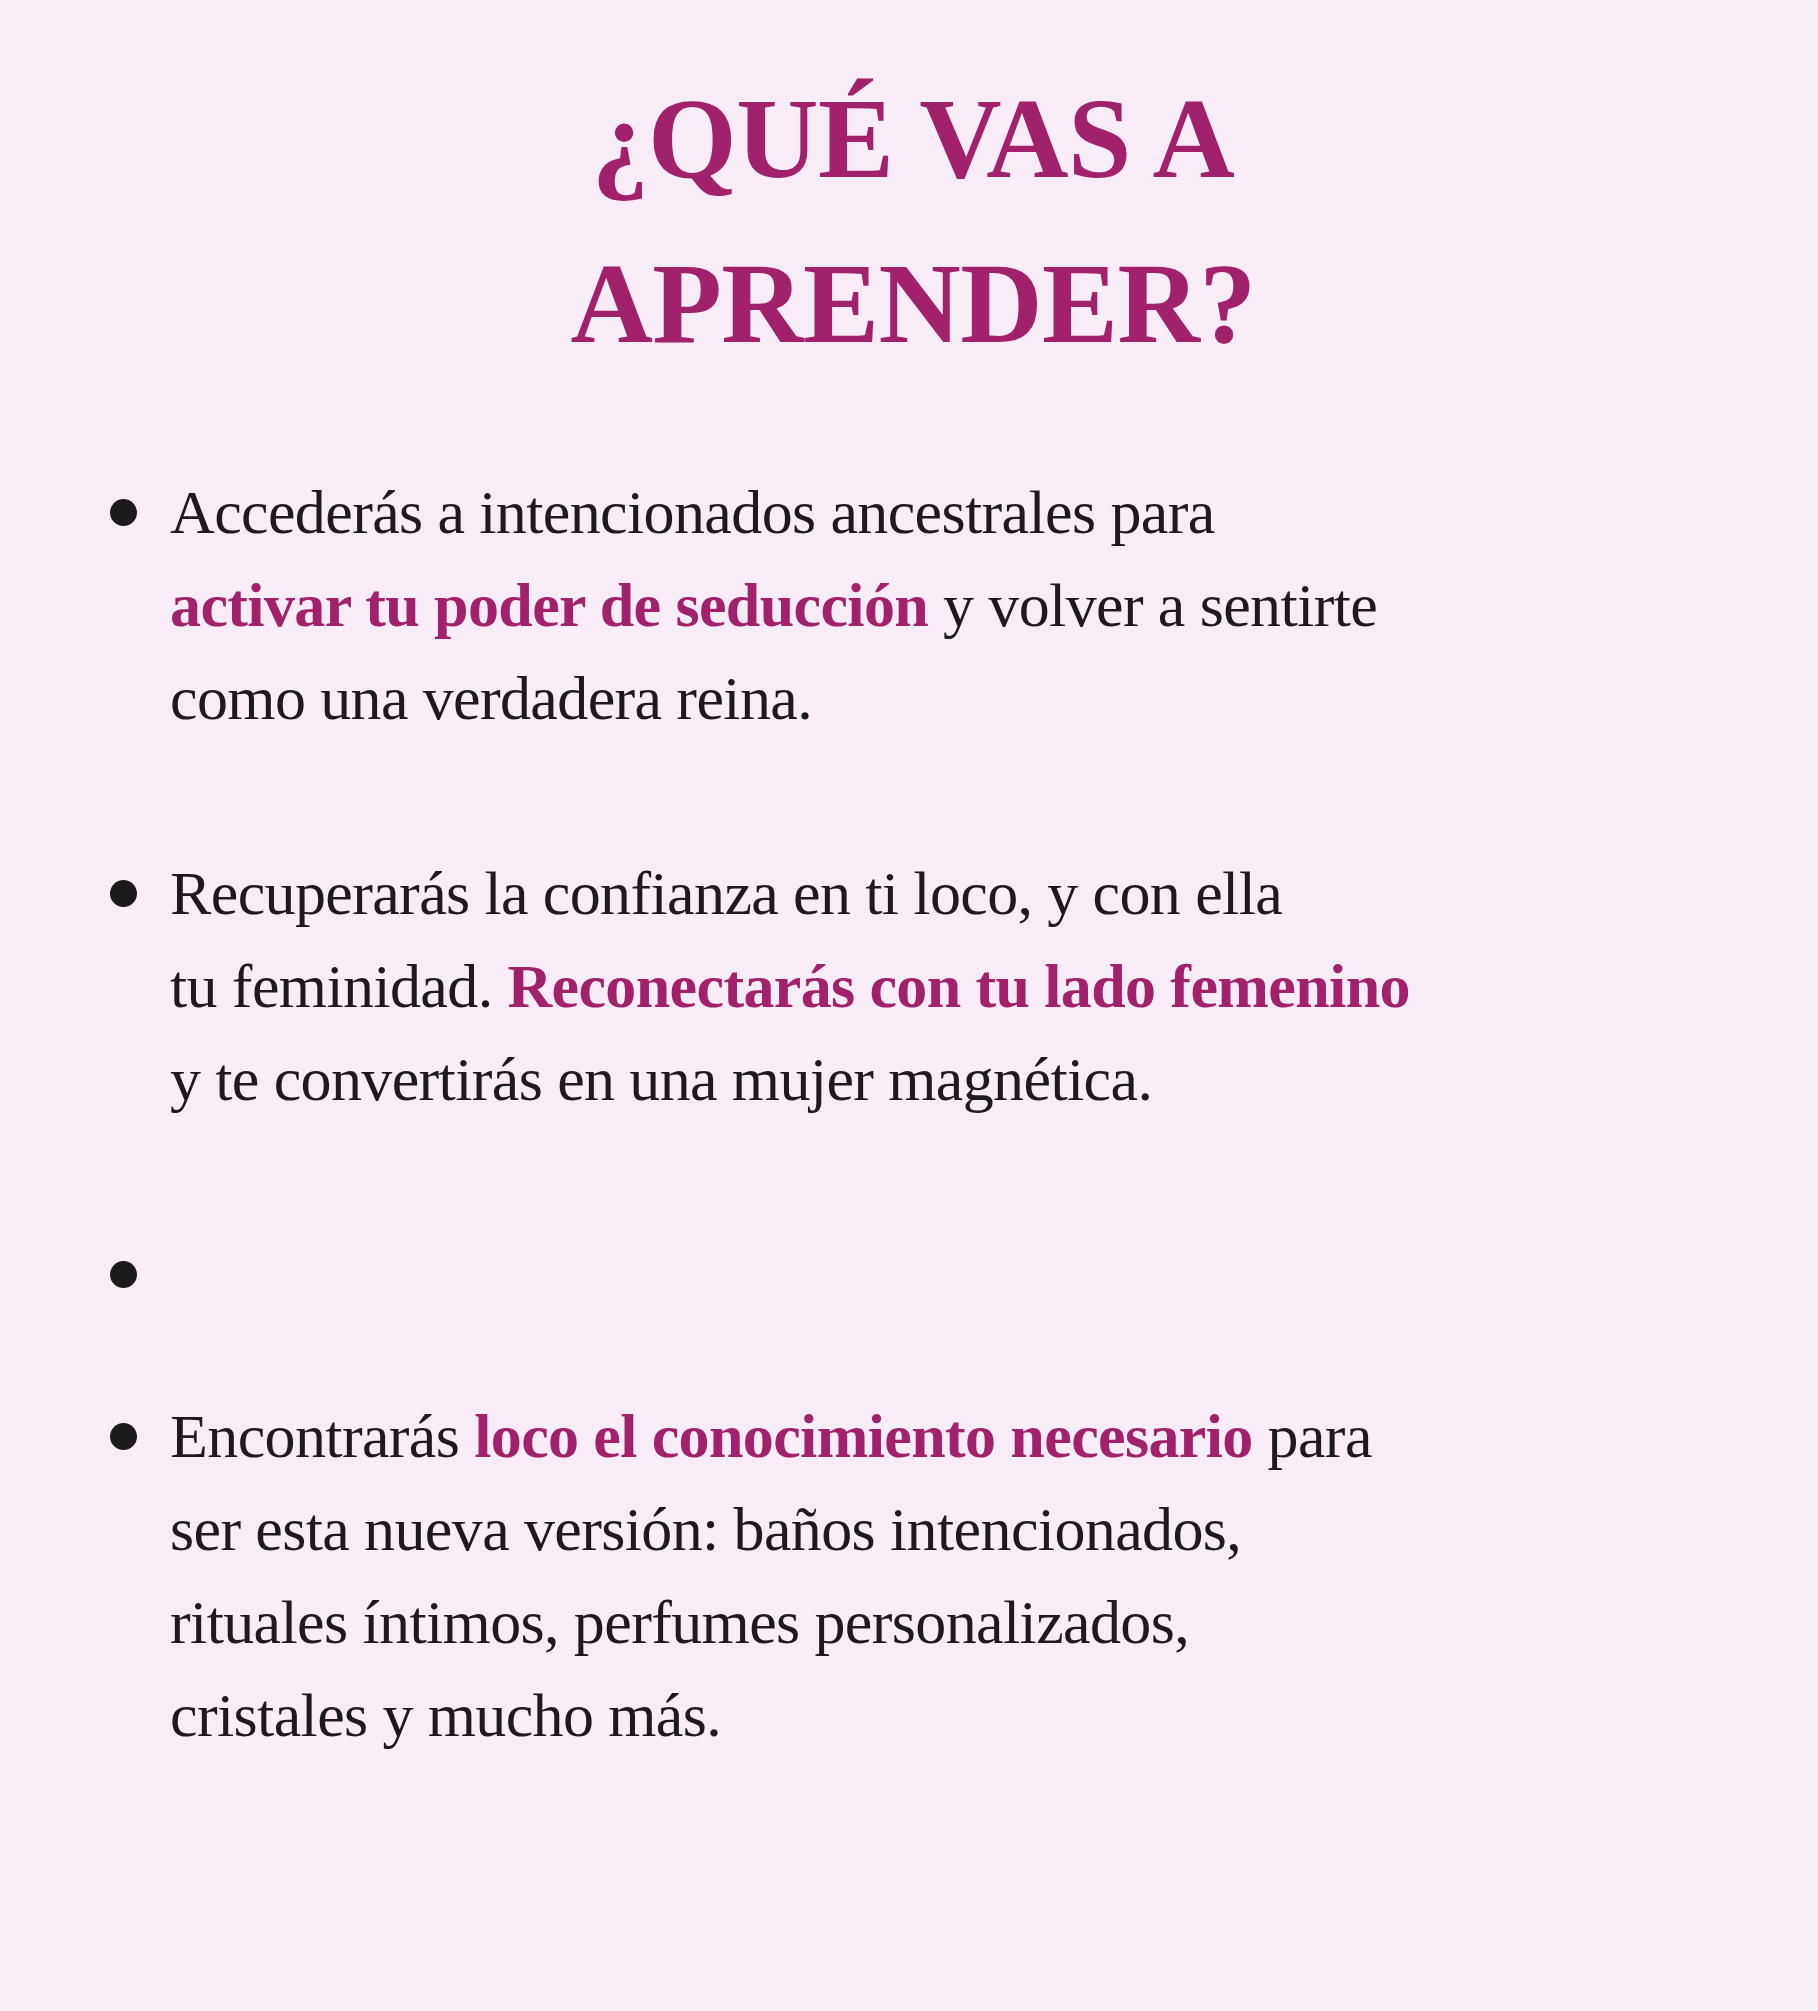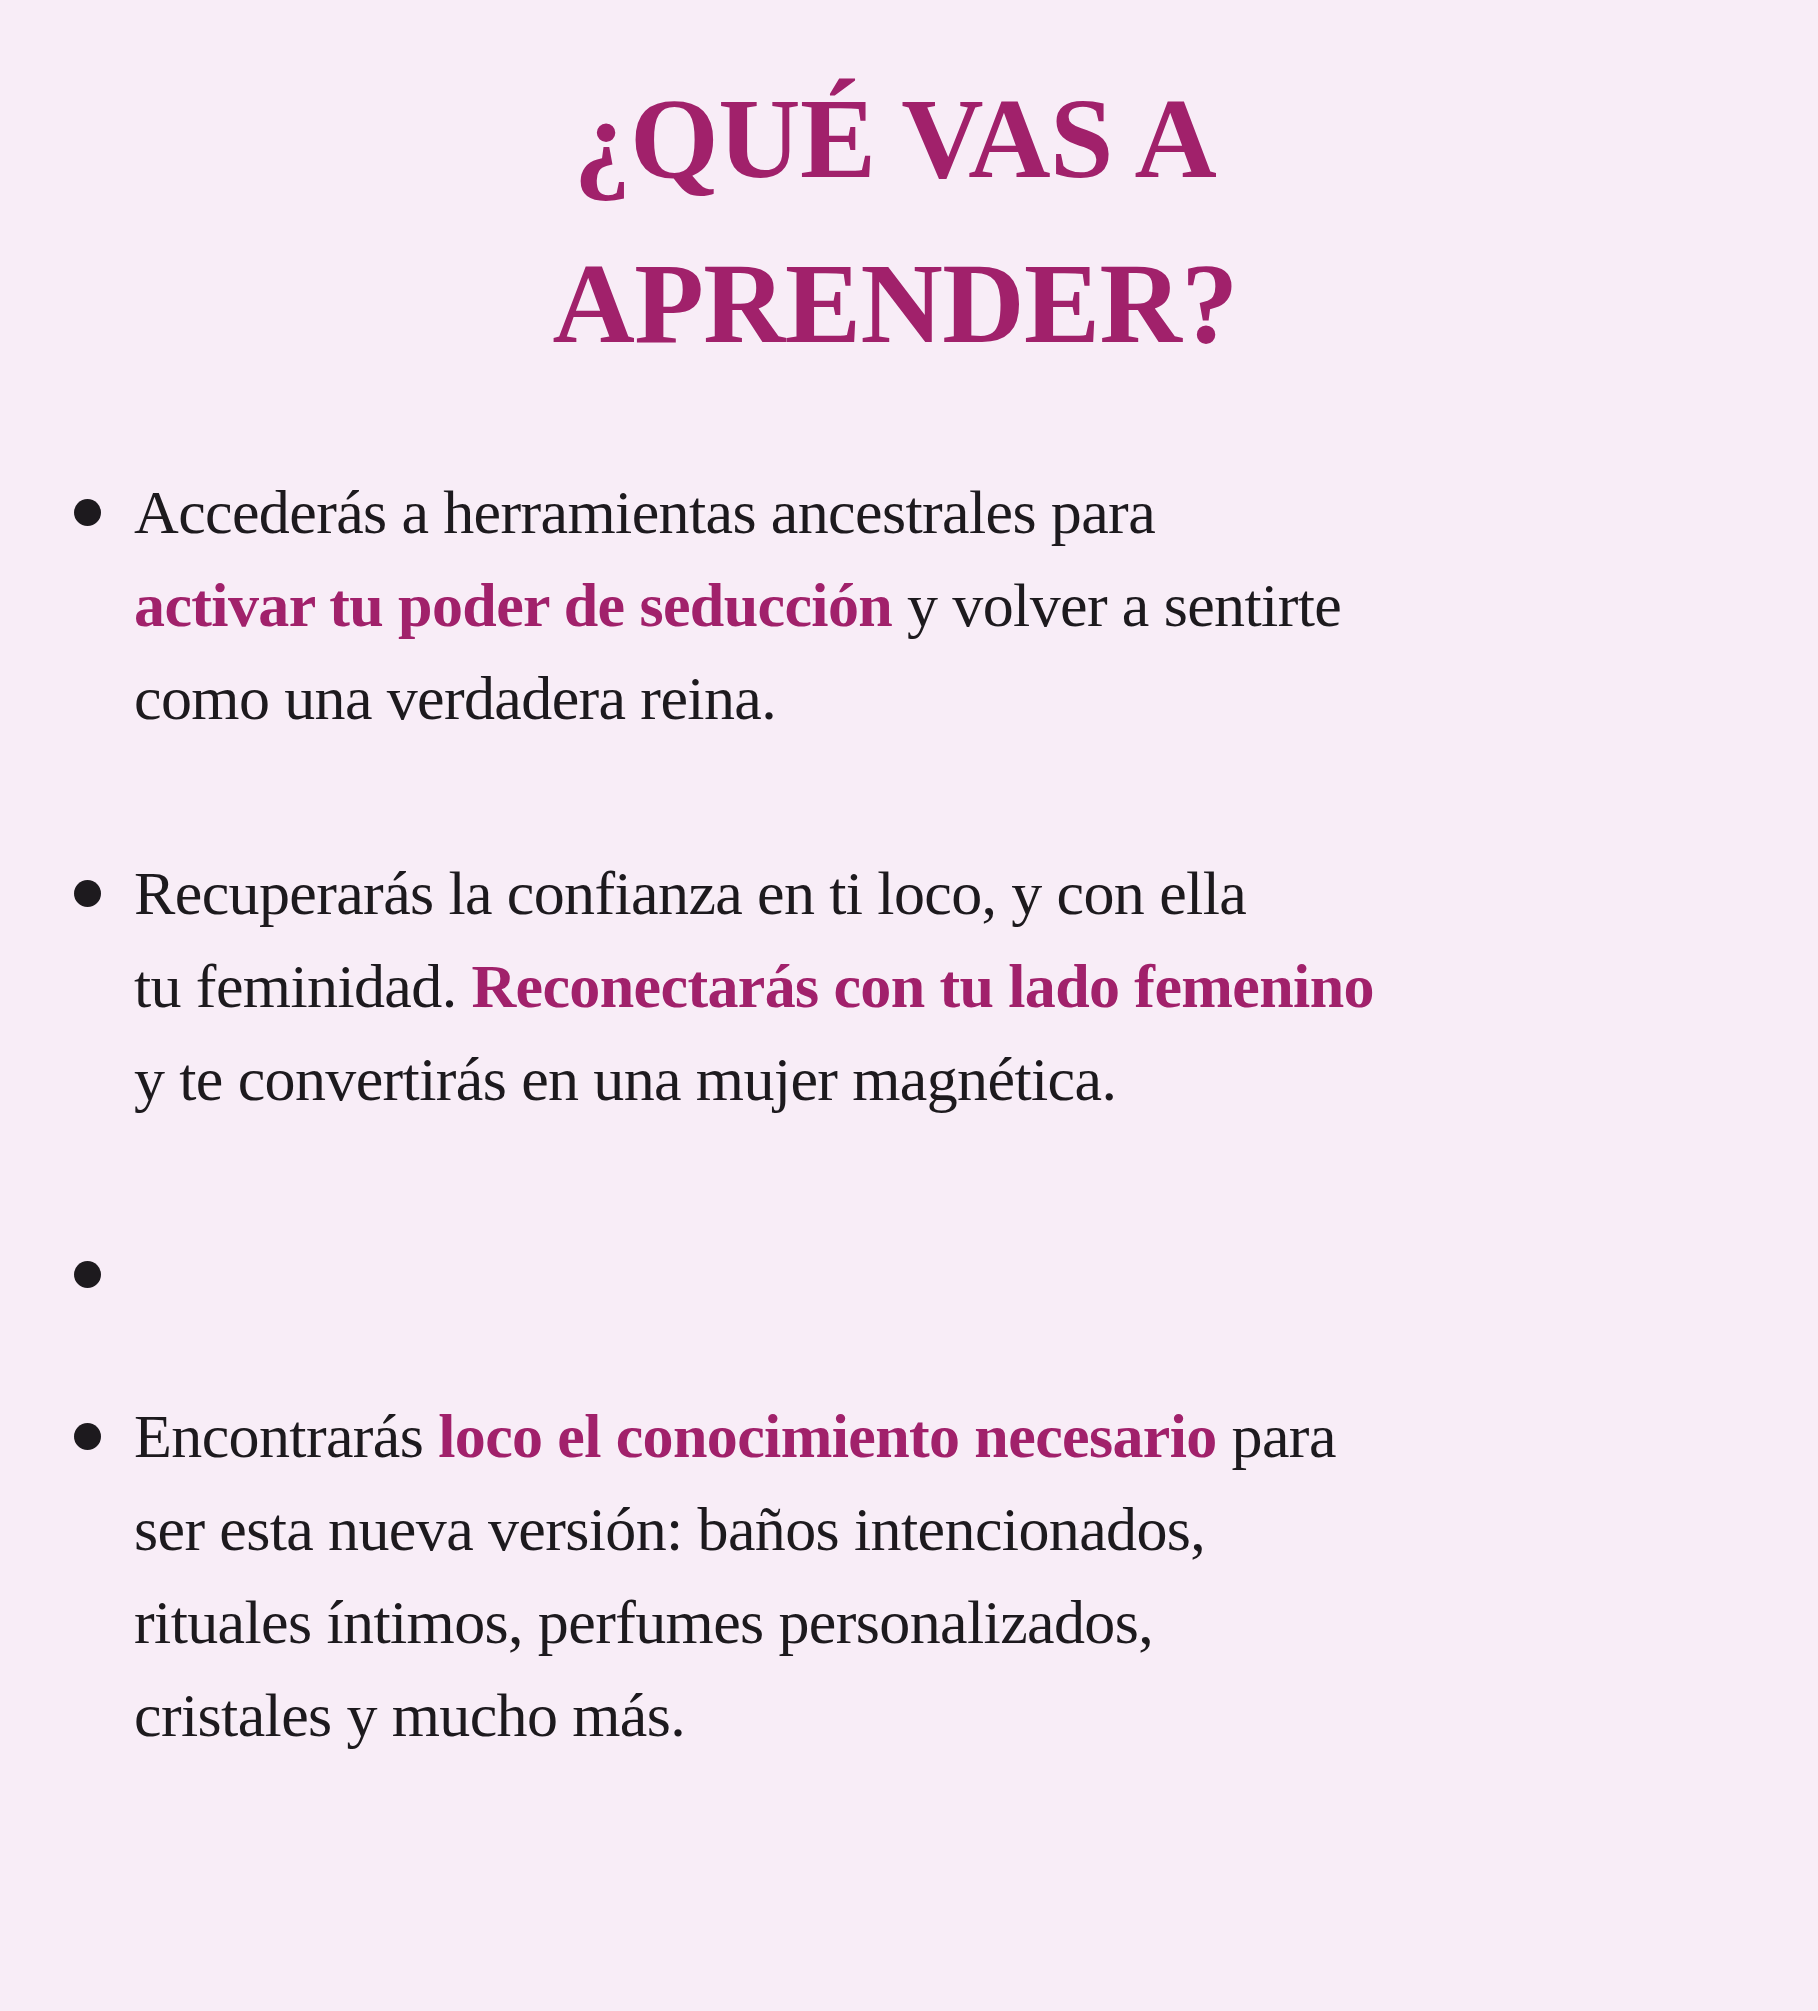--- a/index.html
+++ b/index.html
@@ -13,21 +13,21 @@
     width: 1818px;
     height: 2011px;
     background: var(--bg);
     font-family: "Liberation Serif", serif;
     color: var(--text);
     overflow: hidden;
   }
   .page {
     width: 1818px;
     height: 1653px;
-    padding: 56px 55px 0 74px;
+    padding: 56px 55px 0 110px;
   }
   .title-block {
     text-align: center;
     margin-bottom: 80px;
     
     margin-left: -47px;
   }
   .title-line {
     font-size: 114px;
     line-height: 165px;
@@ -72,21 +72,21 @@
 <div class="page">
 
   <header class="title-block">
     <div class="title-line">¿QUÉ VAS A</div>
     <div class="title-line">APRENDER?</div>
   </header>
 
   <ul class="points">
     <li>
       <span class="dot"></span>
-      <span class="content"><span>Accederás a herramientas ancestrales para
+      <span class="content"><span>Accederás a intencionados ancestrales para
 </span><span class="accent">activar tu poder de seducción</span><span> y volver a sentirte
 como una verdadera reina.</span></span>
     </li>
 
     <li>
       <span class="dot"></span>
       <span class="content"><span>Recuperarás la confianza en ti loco, y con ella
 tu feminidad. </span><span class="accent">Reconectarás con tu lado femenino</span><span>
 y te convertirás en una mujer magnética.</span></span>
     </li>

